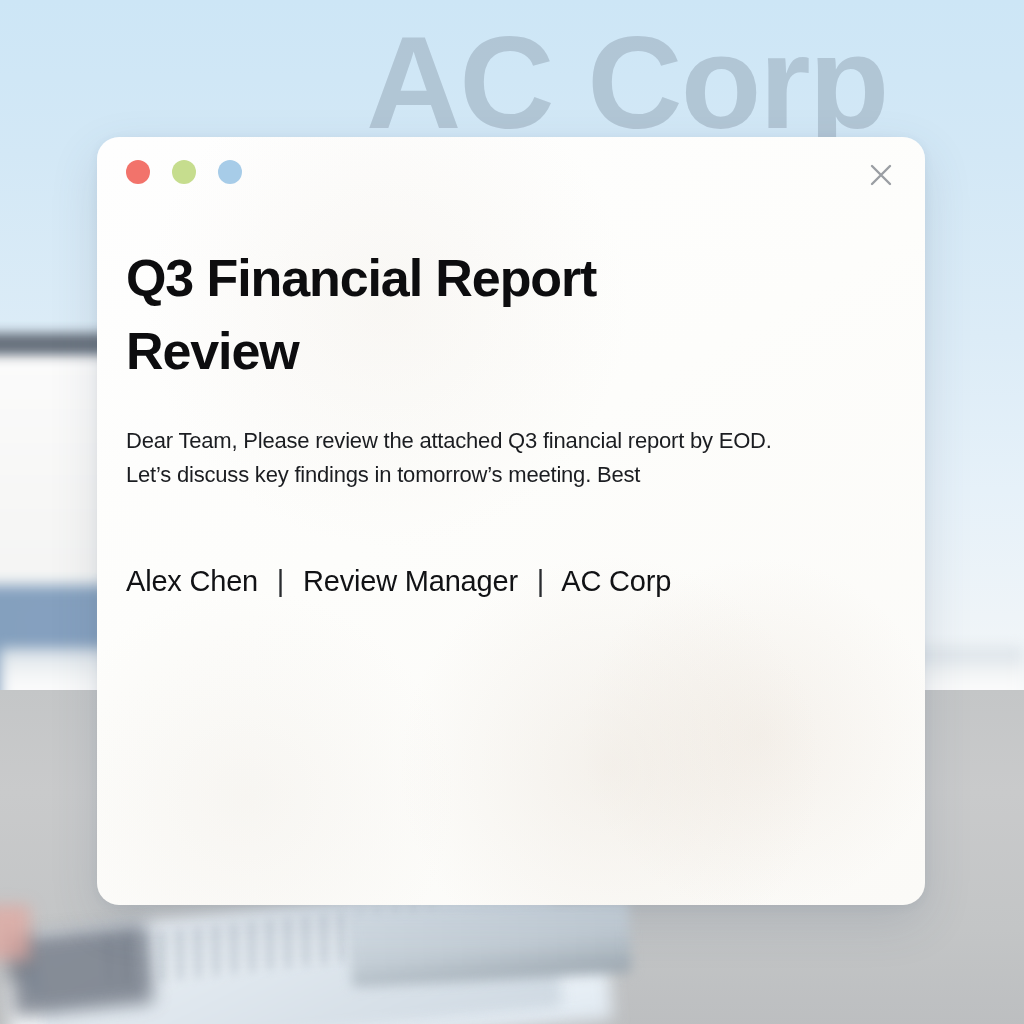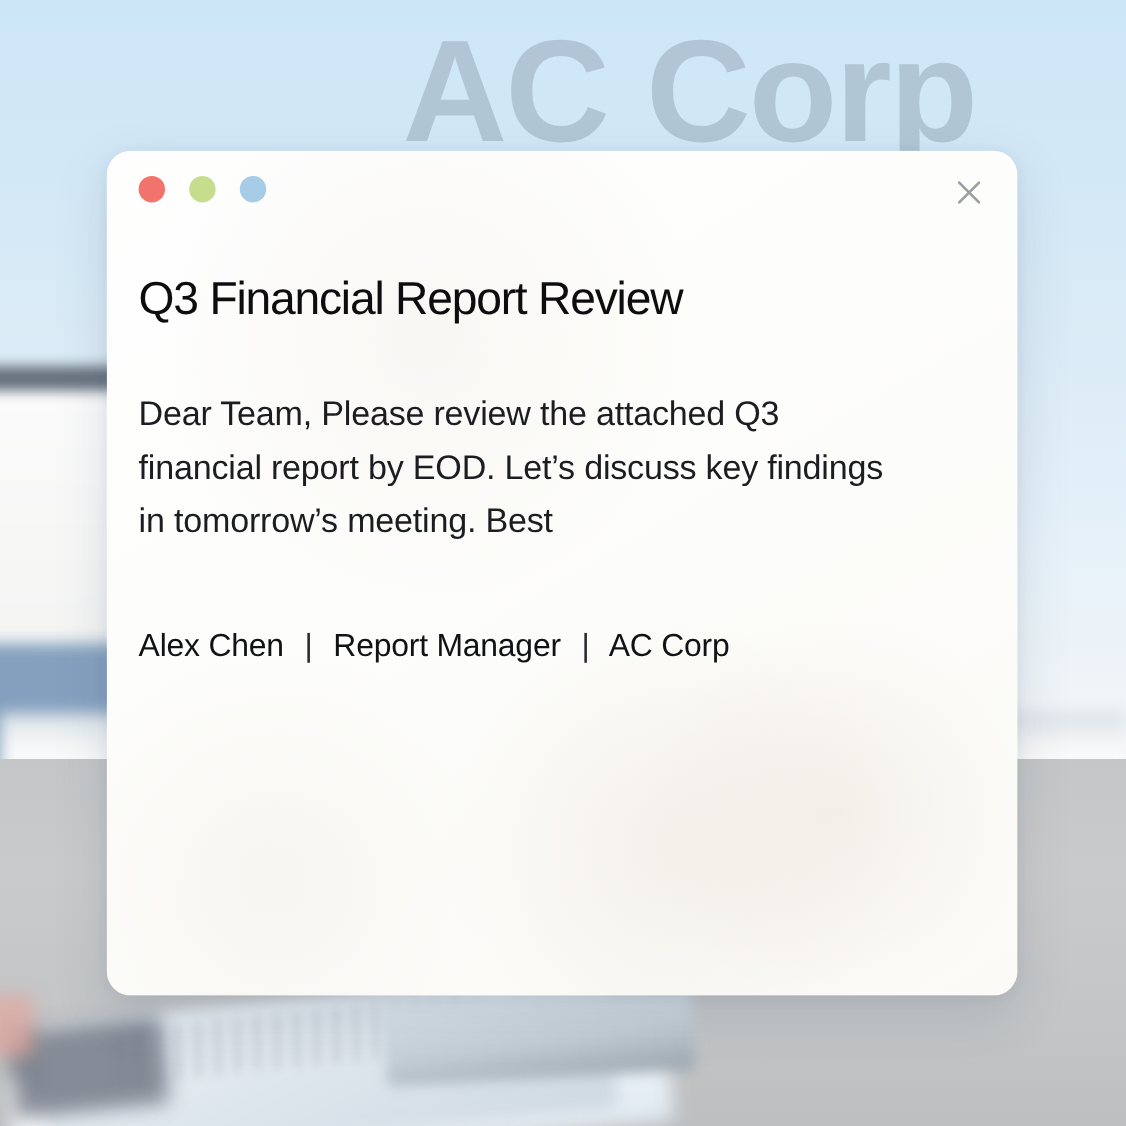--- a/index.html
+++ b/index.html
@@ -121,27 +121,27 @@
     width:42px; height:42px;
     display:flex; align-items:center; justify-content:center;
     cursor:pointer;
   }
   #close-btn svg{ display:block; }
 
   
   #content{ position:absolute; left:29px; top:105px; right:40px; }
 
   #title{
-    font-size:42px; font-weight:normal; color:#0d0d0f;
+    font-size:52px; font-weight:bold; color:#0d0d0f;
     line-height:1.40; letter-spacing:-1.1px;
     max-width:625px;
   }
   #message{
-    margin-top:51px;
-    font-size:31px; font-weight:400; color:#1b1d21;
+    margin-top:36px;
+    font-size:22px; font-weight:400; color:#1b1d21;
     line-height:1.58; letter-spacing:-.2px;
     max-width:690px;
   }
   #signature{
     margin-top:72px;
     font-size:29px; color:#111215;
     letter-spacing:-.2px; white-space:nowrap;
   }
   #signature .strong{ font-weight:normal; }
   #signature .sep{
@@ -193,19 +193,19 @@
 
   <div id="content">
 
     <div id="title">Q3 Financial Report Review</div>
 
     <div id="message">Dear Team, Please review the attached Q3 financial report by EOD. Let’s discuss key findings in tomorrow’s meeting. Best</div>
 
     <div id="signature">
       <span class="strong">Alex Chen</span>
       <span class="sep">|</span>
-      <span>Report Manager</span>
+      <span>Review Manager</span>
       <span class="sep">|</span>
       <span class="strong">AC Corp</span>
     </div>
 
   </div>
 </div>
 
 </body></html>

